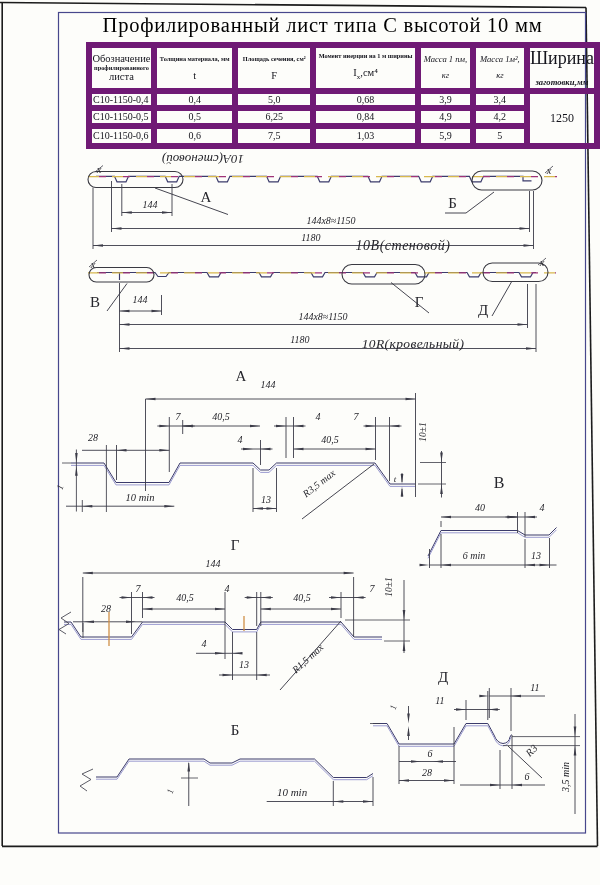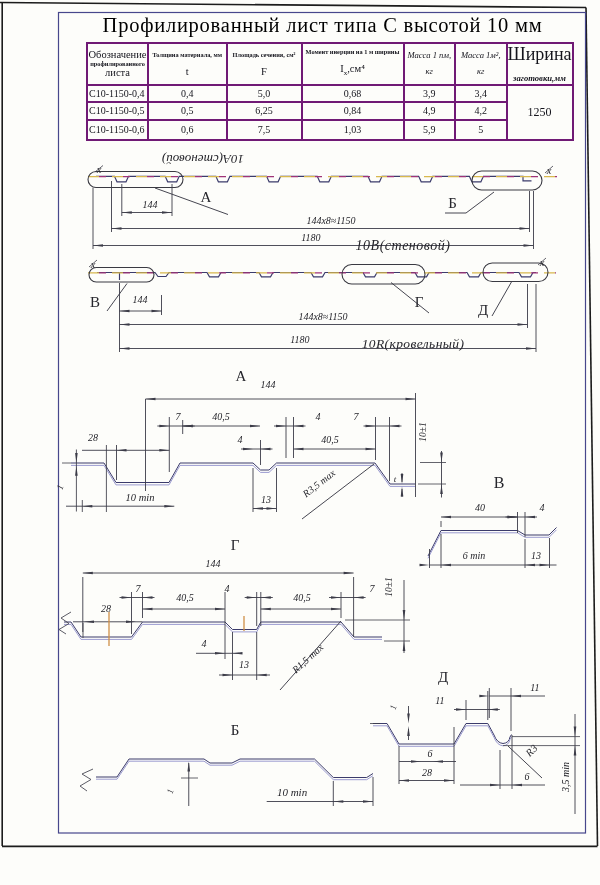--- a/index.html
+++ b/index.html
@@ -1,20 +1,20 @@
 <!DOCTYPE html>
 <html><head>
 <meta charset="utf-8">
 <style>
 html,body { margin:0; padding:0; }
 body { width:600px; height:885px; background:#fdfdfa; font-family:"Liberation Serif",serif; position:relative; overflow:hidden; }
 #page { position:absolute; left:0; top:0; width:600px; height:885px; }
 #title { position:absolute; left:60px; top:13.5px; width:525px; text-align:center; font-size:20.5px; color:#000000; letter-spacing:0.75px; }
 table { border-collapse:collapse; position:absolute; left:86px; top:42px; table-layout:fixed; }
-td { border:2px solid #701a75; padding:0; text-align:center; vertical-align:middle; color:#14141c; overflow:hidden; white-space:nowrap; }
+td { border:6px solid #701a75; padding:0; text-align:center; vertical-align:middle; color:#14141c; overflow:hidden; white-space:nowrap; }
 .h1 { font-size:10.5px; line-height:11px; }
 .tiny { font-size:6.3px; font-weight:bold; line-height:7px; }
 .sm { font-size:8.6px; line-height:9.5px;font-style:italic; }
 .dat { font-size:10px; }
 #pageno { position:absolute; left:284px; top:899px; width:30px; text-align:center; font-size:13.5px; color:#111; font-family:"Liberation Sans",sans-serif; }
 #svg1 { position:absolute; left:0; top:0; }
 </style>
 </head>
 <body>
 <div id="page">

